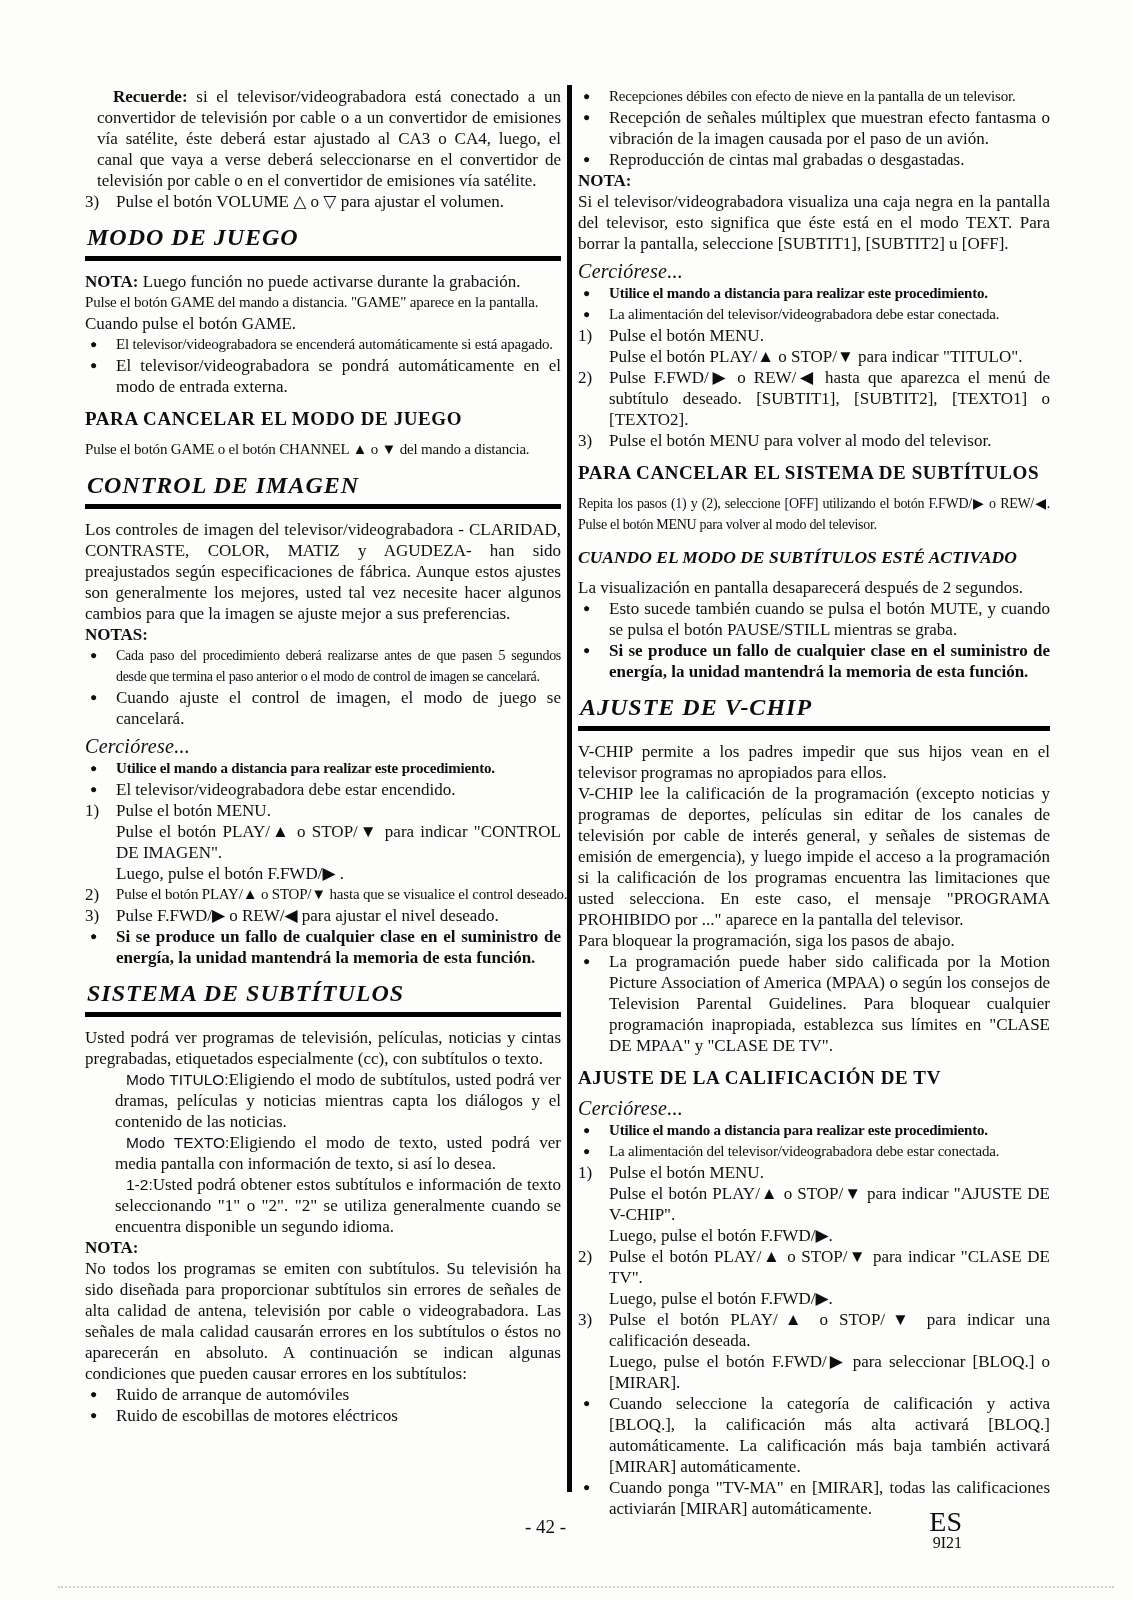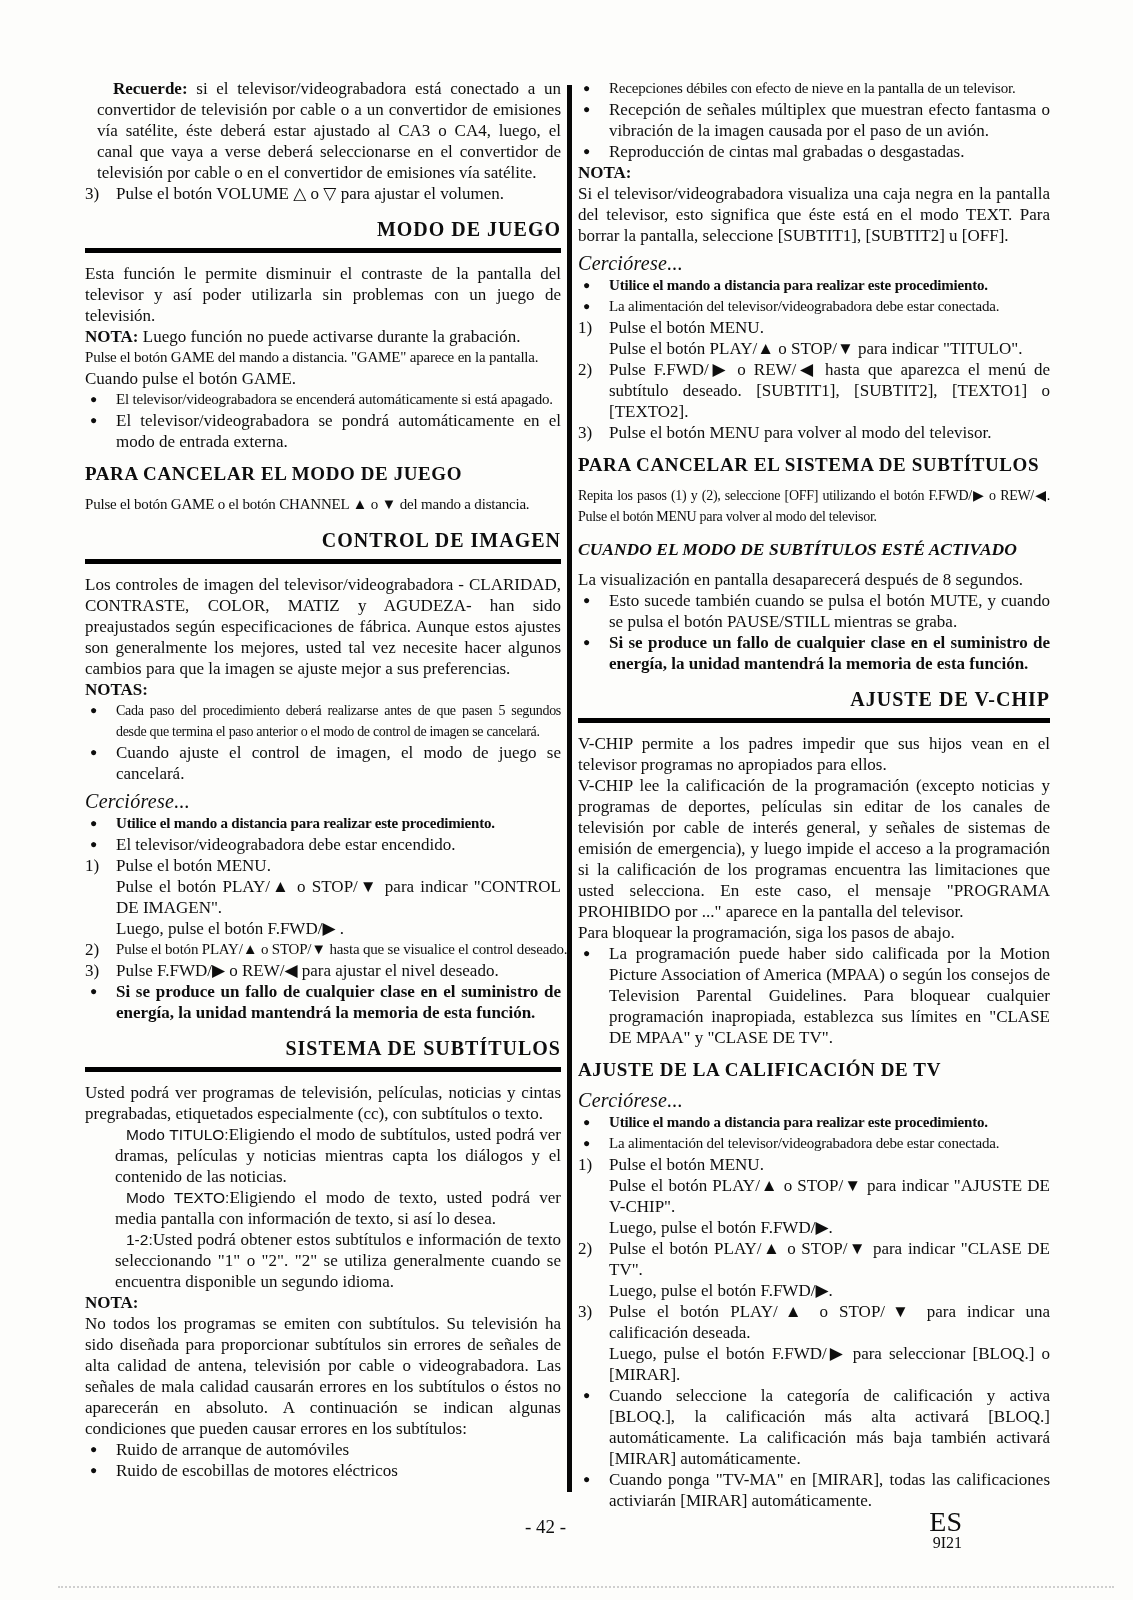--- a/index.html
+++ b/index.html
@@ -1,28 +1,28 @@
 <!DOCTYPE html>
 <html><head>
 <meta charset="utf-8">
 <style>
   html,body{margin:0;padding:0;}
   body{
     width:1133px;height:1600px;position:relative;overflow:hidden;
     background:#fdfdfb;color:#0e0e0e;
     font-family:"Liberation Serif", serif;
   }
-  .col{position:absolute;top:78px;font-size:17px;line-height:21px;text-align:justify;}
+  .col{position:absolute;top:86px;font-size:17px;line-height:21px;text-align:justify;}
   .col-left{left:85px;width:476px;}
   .col-right{left:578px;width:472px;}
   .divider{position:absolute;left:567px;top:85px;width:5px;height:1407px;background:#070707;}
   p{margin:0;}
   .h1{
-    font-weight:bold;font-size:20px;line-height:26px;letter-spacing:1px;
-    border-bottom:5px solid #000;padding:0 0 6px 2px;margin:12px 0 10px 0;text-align:right;
+    font-weight:bold;font-style:italic;font-size:24px;line-height:26px;letter-spacing:1px;
+    border-bottom:5px solid #000;padding:0 0 6px 2px;margin:12px 0 10px 0;text-align:left;
   }
   .h2{font-weight:bold;font-size:19px;line-height:22px;letter-spacing:.6px;margin:11px 0 9px 0;text-align:left;}
   .h3{font-weight:normal;font-style:italic;font-size:20px;line-height:20px;margin:7px 0 2px 0;text-align:left;letter-spacing:.3px;}
   .b{font-weight:bold;}
   .lead{font-weight:bold;}
   .cz{font-size:15px;letter-spacing:-.2px;white-space:nowrap;}
   .cz2{font-size:14px;letter-spacing:-.3px;}
   .czh{font-size:17.5px;letter-spacing:0;white-space:nowrap;font-style:italic;}
   .sans{font-family:"Liberation Sans", sans-serif;font-size:15.5px;margin-left:41px;}
   .hang{padding-left:30px;text-indent:-30px;}
@@ -43,21 +43,20 @@
 <div class="divider"></div>
 
 <div class="col col-left">
   <p class="firstp"><span class="lead">Recuerde:</span><span> si el televisor/videograbadora está conectado a un convertidor de televisión por cable o a un convertidor de emisiones vía satélite, éste deberá estar ajustado al CA3 o CA4, luego, el canal que vaya a verse deberá seleccionarse en el convertidor de televisión por cable o en el convertidor de emisiones vía satélite.</span></p>
   <div class="li">
     <span class="mk">3)</span>
     <div class="bd">Pulse el botón VOLUME △ o ▽ para ajustar el volumen.</div>
   </div>
 
   <div class="h1">MODO DE JUEGO</div>
-  <p>Esta función le permite disminuir el contraste de la pantalla del televisor y así poder utilizarla sin problemas con un juego de televisión.</p>
   <p><span class="lead">NOTA:</span><span> Luego función no puede activarse durante la grabación.</span></p>
   <p class="cz">Pulse el botón GAME del mando a distancia. "GAME" aparece en la pantalla.</p>
   <p>Cuando pulse el botón GAME.</p>
   <div class="li">
     <span class="mk-b">●</span>
     <div class="bd cz">El televisor/videograbadora se encenderá automáticamente si está apagado.</div>
   </div>
   <div class="li">
     <span class="mk-b">●</span>
     <div class="bd">El televisor/videograbadora se pondrá automáticamente en el modo de entrada externa.</div>
@@ -163,21 +162,21 @@
   </div>
   <div class="li">
     <span class="mk">3)</span>
     <div class="bd">Pulse el botón MENU para volver al modo del televisor.</div>
   </div>
 
   <div class="h2">PARA CANCELAR EL SISTEMA DE SUBTÍTULOS</div>
   <p class="cz2">Repita los pasos (1) y (2), seleccione [OFF] utilizando el botón F.FWD/▶ o REW/◀. Pulse el botón MENU para volver al modo del televisor.</p>
 
   <div class="h2 czh">CUANDO EL MODO DE SUBTÍTULOS ESTÉ ACTIVADO</div>
-  <p>La visualización en pantalla desaparecerá después de 8 segundos.</p>
+  <p>La visualización en pantalla desaparecerá después de 2 segundos.</p>
   <div class="li">
     <span class="mk-b">●</span>
     <div class="bd">Esto sucede también cuando se pulsa el botón MUTE, y cuando se pulsa el botón PAUSE/STILL mientras se graba.</div>
   </div>
   <div class="li">
     <span class="mk-b">●</span>
     <div class="bd b">Si se produce un fallo de cualquier clase en el suministro de energía, la unidad mantendrá la memoria de  esta función.</div>
   </div>
 
   <div class="h1">AJUSTE DE V-CHIP</div>

